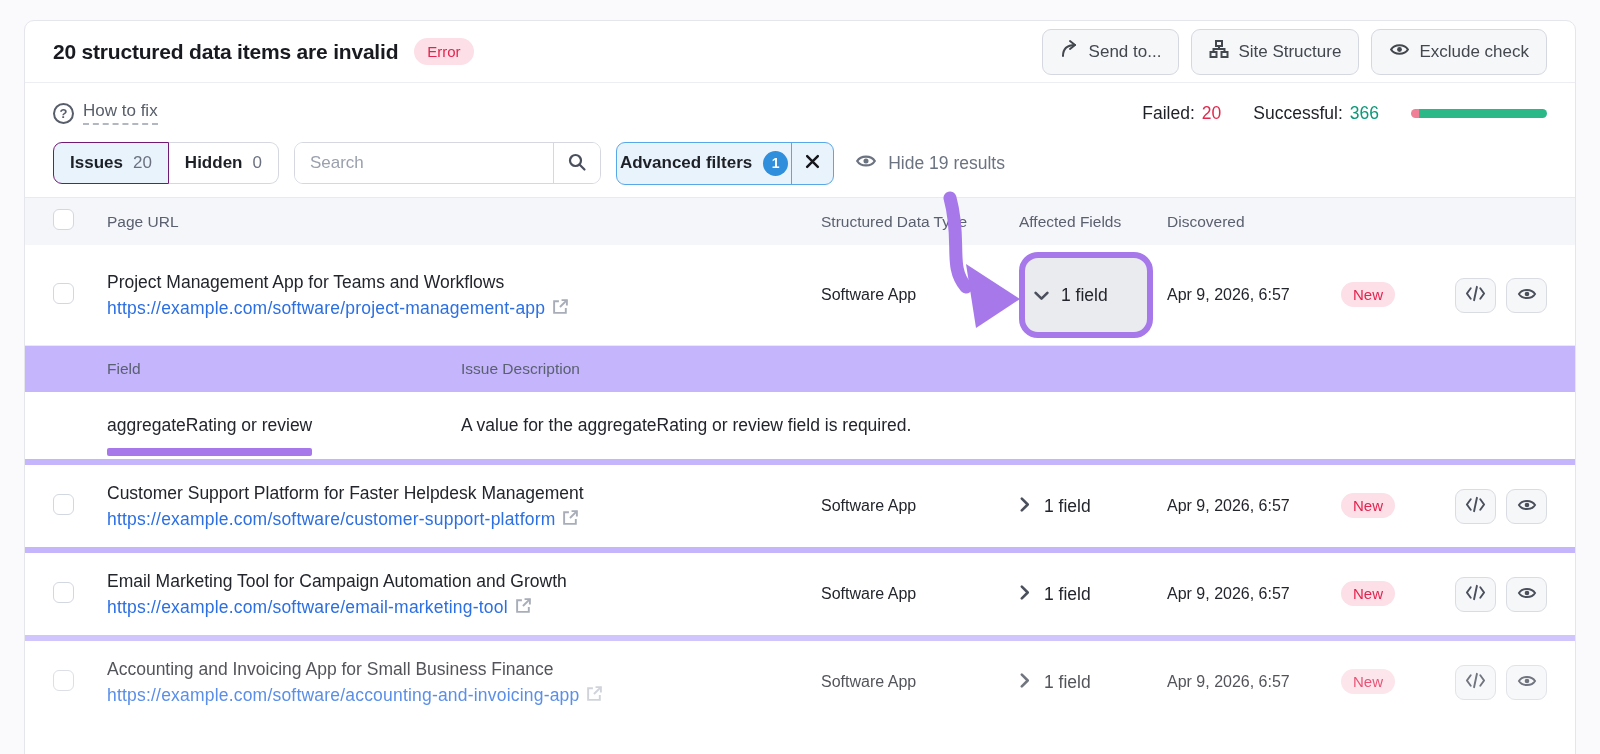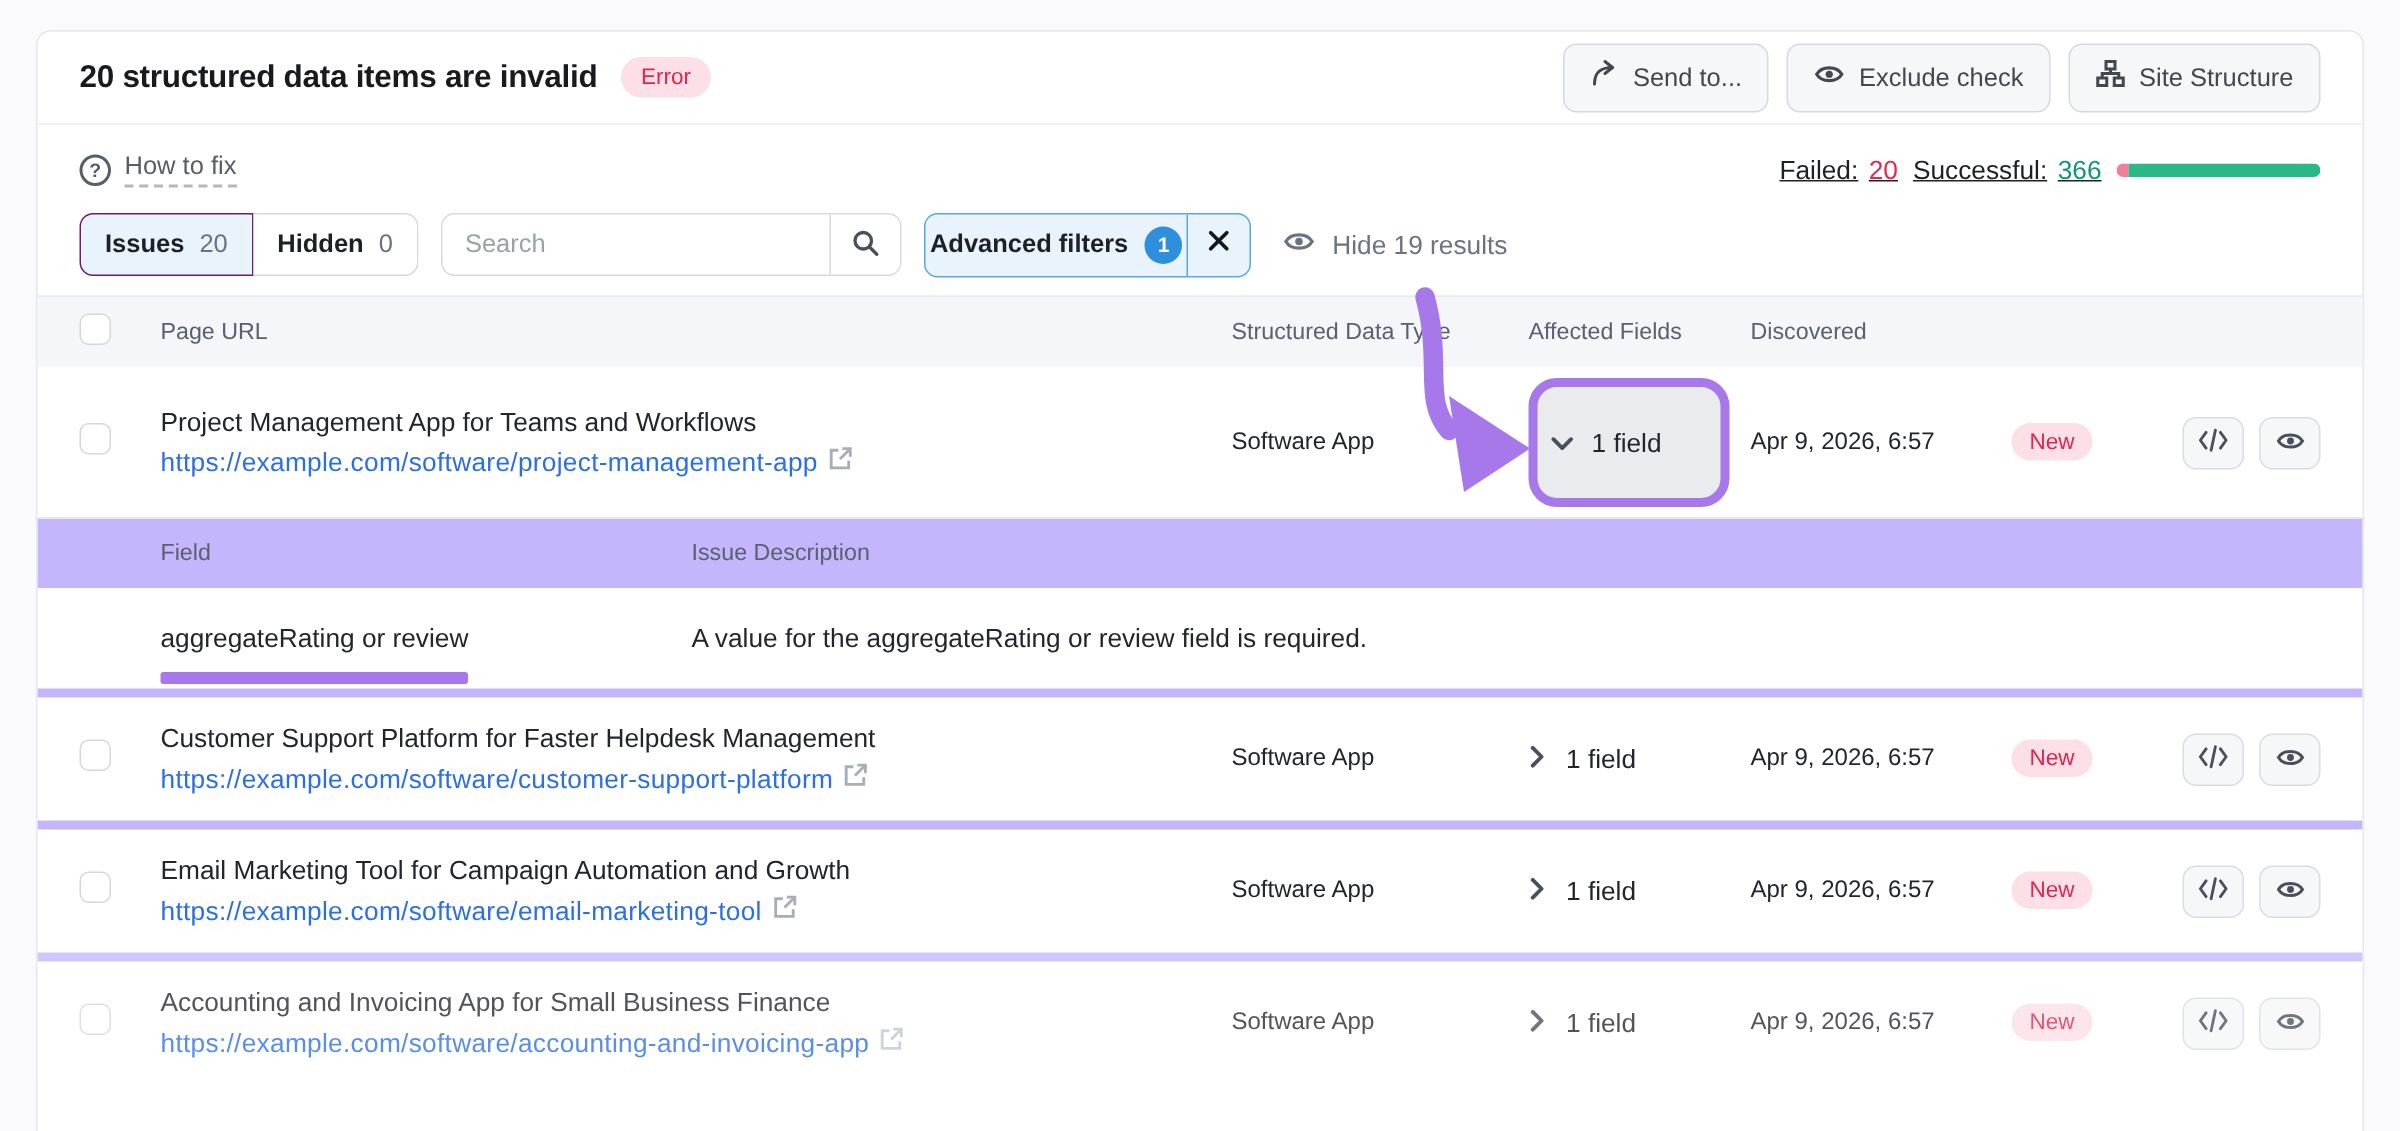--- a/index.html
+++ b/index.html
@@ -22,21 +22,21 @@
     color:#43484f; font-family:inherit; cursor:pointer; }
   .btn svg { flex:0 0 auto; }
 
   
   .subheader { display:flex; align-items:center; justify-content:space-between;
     padding:18px 28px 10px 28px; }
   .howfix { display:flex; align-items:center; gap:9px; color:#575d69; font-size:17px; cursor:pointer; }
   .qicon { width:21px; height:21px; border:2px solid #575d69; border-radius:50%;
     display:flex; align-items:center; justify-content:center; font-size:13px; font-weight:700; }
   .howfix .lbl { border-bottom:2px dashed #b3b7c1; padding-bottom:2px; }
-  .stats { display:flex; align-items:center; gap:10px; font-size:17.5px; color:#1e2027;text-decoration:underline; }
+  .stats { display:flex; align-items:center; gap:32px; font-size:17.5px; color:#1e2027; }
   .stat { display:flex; gap:7px; }
   .v-red { color:#e02a4e; }
   .v-green { color:#0c9878; }
   .pbar { display:flex; width:136px; height:9px; border-radius:5px; overflow:hidden; }
   .pbar .seg-red { width:8px; background:#ef8097; }
   .pbar .seg-green { flex:1; background:#2bb888; }
 
   
   .filterrow { display:flex; align-items:center; gap:15px; padding:6px 28px 0 28px; height:50px; }
   .segtabs { display:flex; }
@@ -116,34 +116,34 @@
     </div>
     <div class="hbtns">
       <button class="btn">
         <span><svg width="20" height="20" viewBox="0 0 20 20" fill="none" stroke="#43484f" stroke-width="2" stroke-linecap="round" stroke-linejoin="round">
               <path d="M3 17c0-8 4-11 12-11"></path>
               <path d="M10 2l5 4-5 4"></path>
             </svg></span>
         <span>Send to...</span>
       </button>
       <button class="btn">
-        <span><svg width="21" height="21" viewBox="0 0 20 20" fill="none" stroke="#43484f" stroke-width="2">
-              <path d="M2 10c3.2-5.4 12.8-5.4 16 0c-3.2 5.4-12.8 5.4-16 0z"></path>
-              <circle cx="10" cy="10" r="2.3" fill="#43484f" stroke="none"></circle>
-            </svg></span>
-        <span>Exclude check</span>
-      </button>
-      <button class="btn">
         <span><svg width="20" height="20" viewBox="0 0 20 20" fill="none" stroke="#43484f" stroke-width="2">
               <rect x="7" y="2" width="6" height="5"></rect>
               <rect x="1.5" y="13" width="6" height="5"></rect>
               <rect x="12.5" y="13" width="6" height="5"></rect>
               <path d="M10 7v3M4.5 13v-3h11v3"></path>
             </svg></span>
         <span>Site Structure</span>
+      </button>
+      <button class="btn">
+        <span><svg width="21" height="21" viewBox="0 0 20 20" fill="none" stroke="#43484f" stroke-width="2">
+              <path d="M2 10c3.2-5.4 12.8-5.4 16 0c-3.2 5.4-12.8 5.4-16 0z"></path>
+              <circle cx="10" cy="10" r="2.3" fill="#43484f" stroke="none"></circle>
+            </svg></span>
+        <span>Exclude check</span>
       </button>
     </div>
   </div>
 
   <div class="subheader">
     <div class="howfix">
       <span class="qicon">?</span>
       <span class="lbl">How to fix</span>
     </div>
     <div class="stats">

